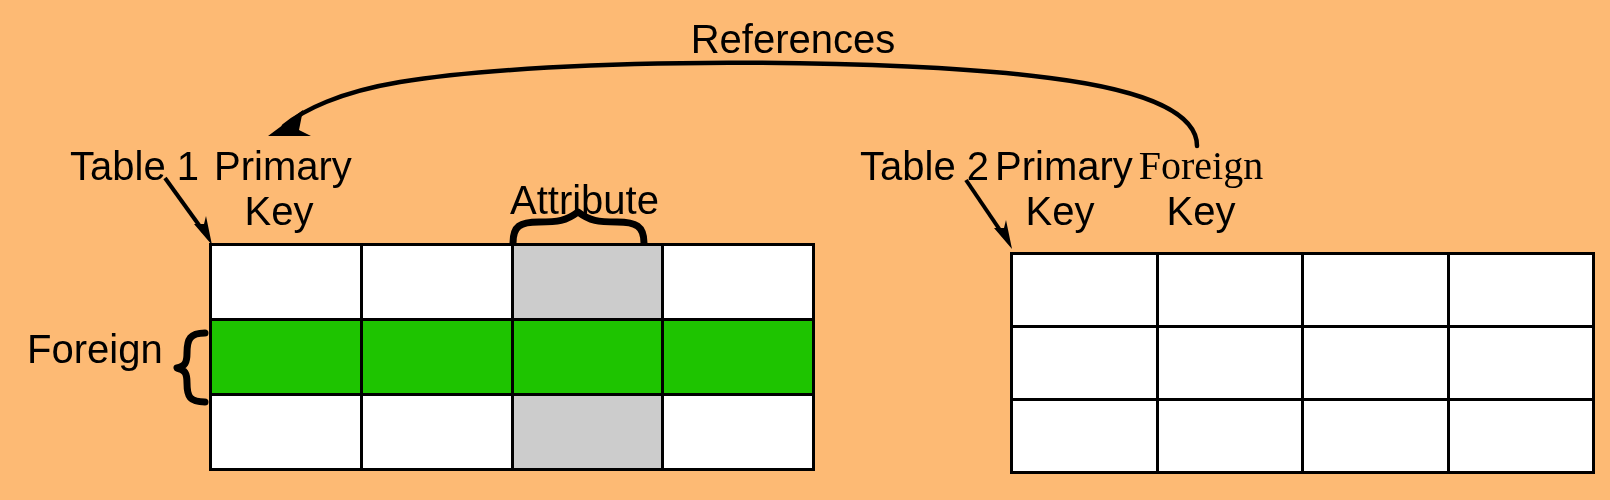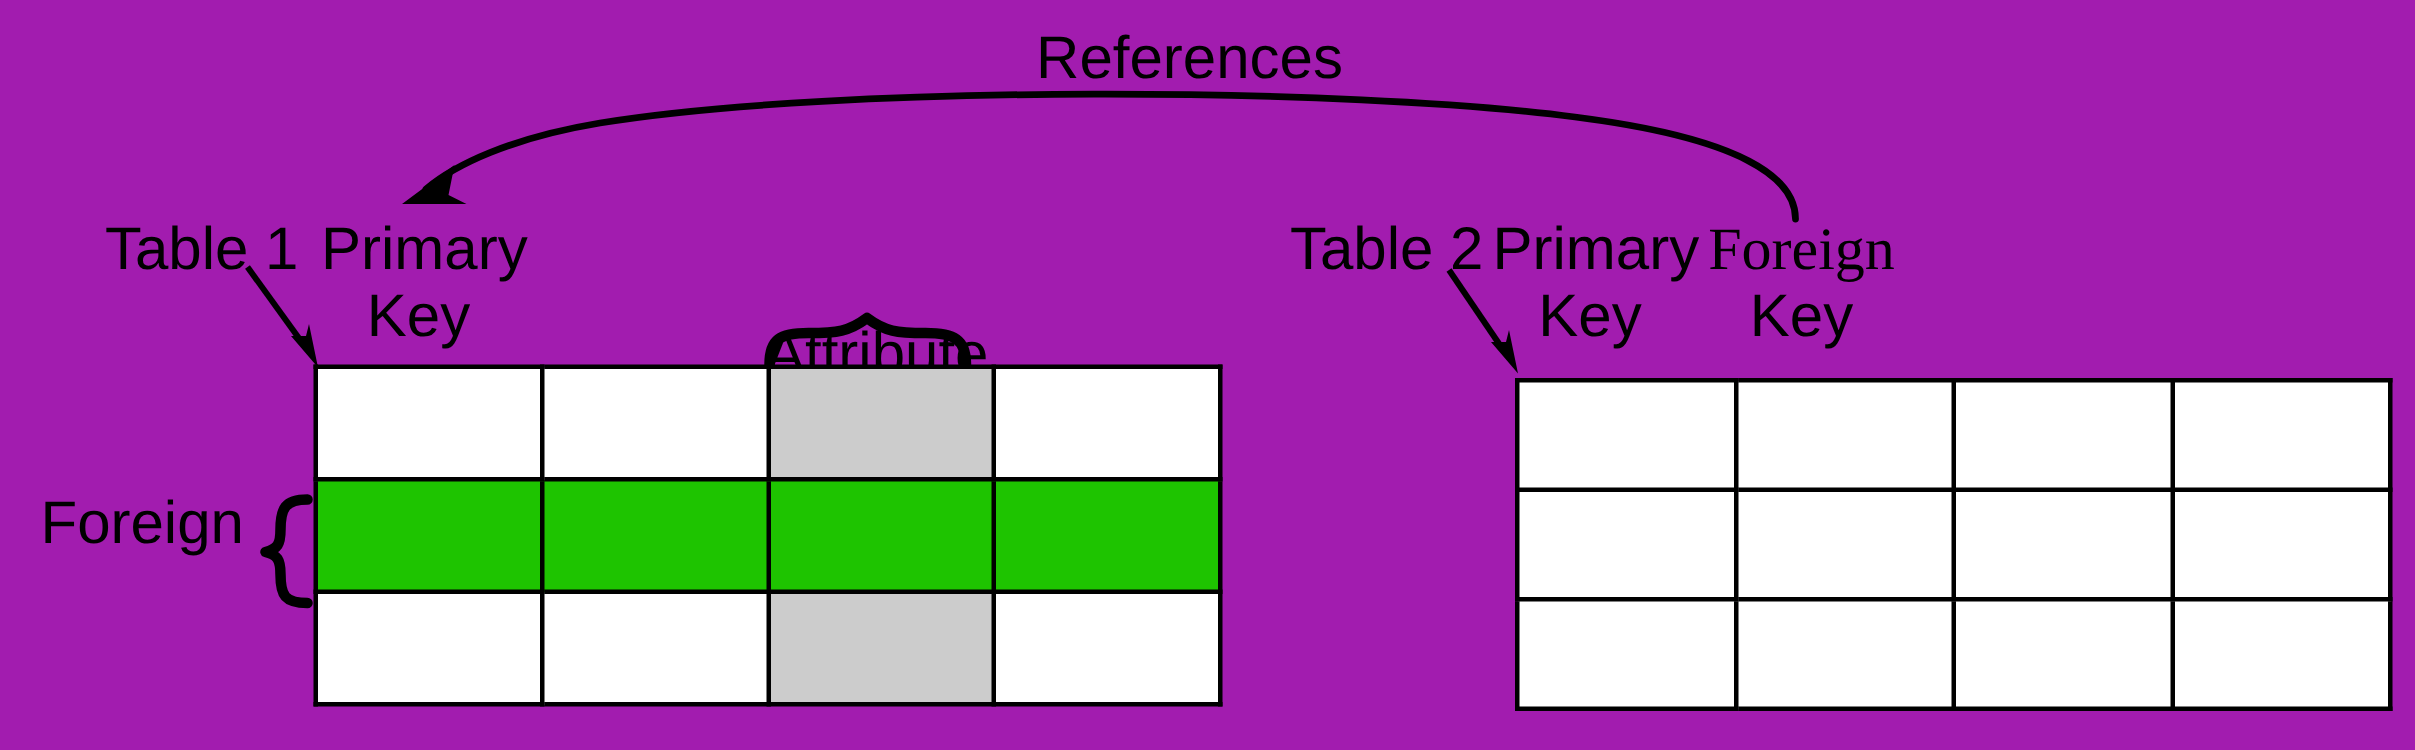--- a/index.html
+++ b/index.html
@@ -7,21 +7,21 @@
     padding: 0;
     background: #ffffff;
   }
   body {
     font-family: "Liberation Sans", sans-serif;
   }
   #diagram-root {
     position: relative;
     width: 1610px;
     height: 500px;
-    background: #a21caf;
+    background: #fdba74;
     overflow: hidden;
   }
   .svg-layer {
     position: absolute;
     left: 0;
     top: 0;
     width: 1610px;
     height: 500px;
   }
   .lbl {
@@ -90,21 +90,21 @@
   </svg>
 
   <div class="lbl" style="left:793px; top:16px; transform:translateX(-50%);">References</div>
 
   <div class="lbl" style="left:70px; top:143px;">Table 1</div>
 
   <div class="lbl lbl-center" style="left:214px; top:143px; width:130px;">Primary</div>
 
   <div class="lbl lbl-center" style="left:214px; top:188px; width:130px;">Key</div>
 
-  <div class="lbl lbl-center" style="left:510px; top:177px; width:140px;margin-top:36px;">Attribute</div>
+  <div class="lbl lbl-center" style="left:510px; top:177px; width:140px;">Attribute</div>
 
   <div class="lbl" style="left:27px; top:326px;">Foreign</div>
 
   <div class="lbl" style="left:860px; top:143px;text-align:right;">Table 2</div>
 
   <div class="lbl lbl-center" style="left:995px; top:143px; width:130px;">Primary</div>
 
   <div class="lbl lbl-center" style="left:995px; top:188px; width:130px;">Key</div>
 
   <div class="lbl lbl-center" style="left:1136px; top:143px; width:130px;font-family:Liberation Serif, serif;">Foreign</div>

